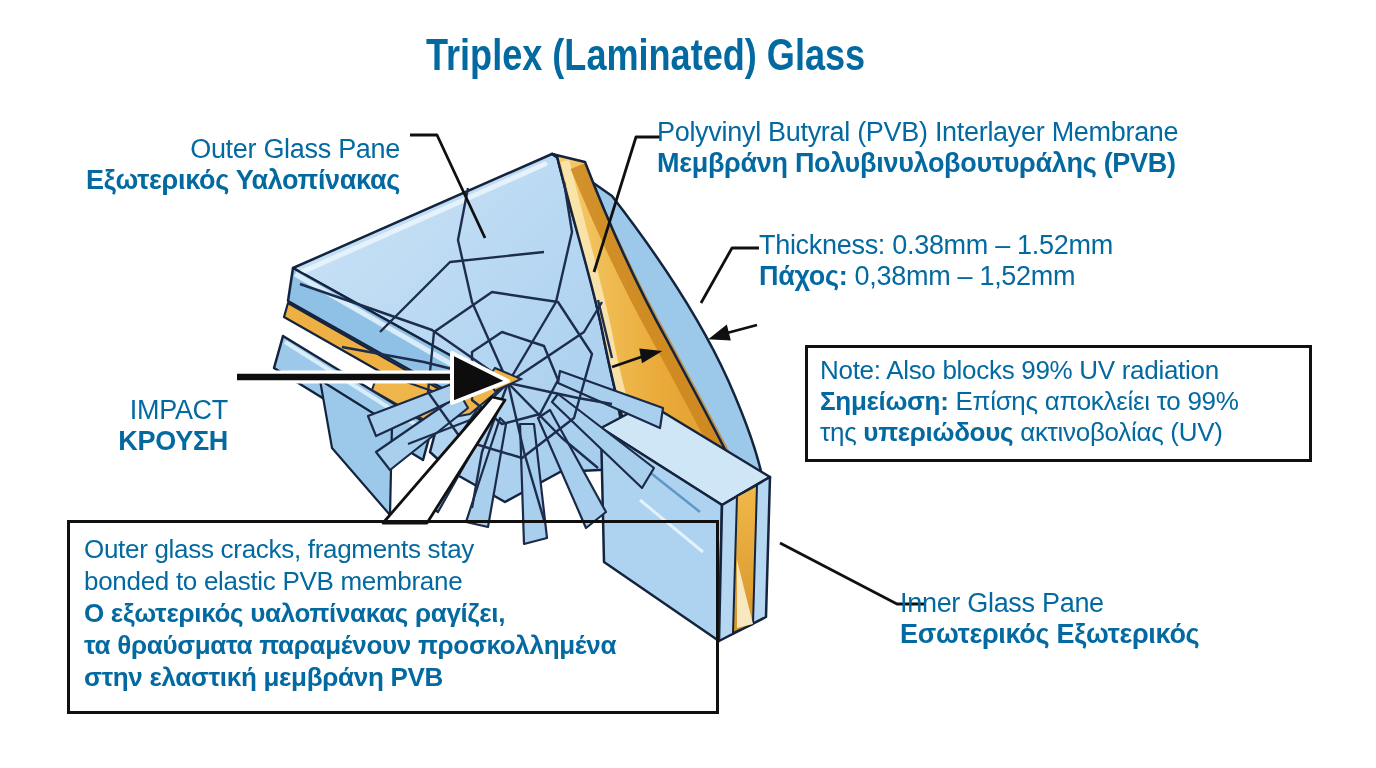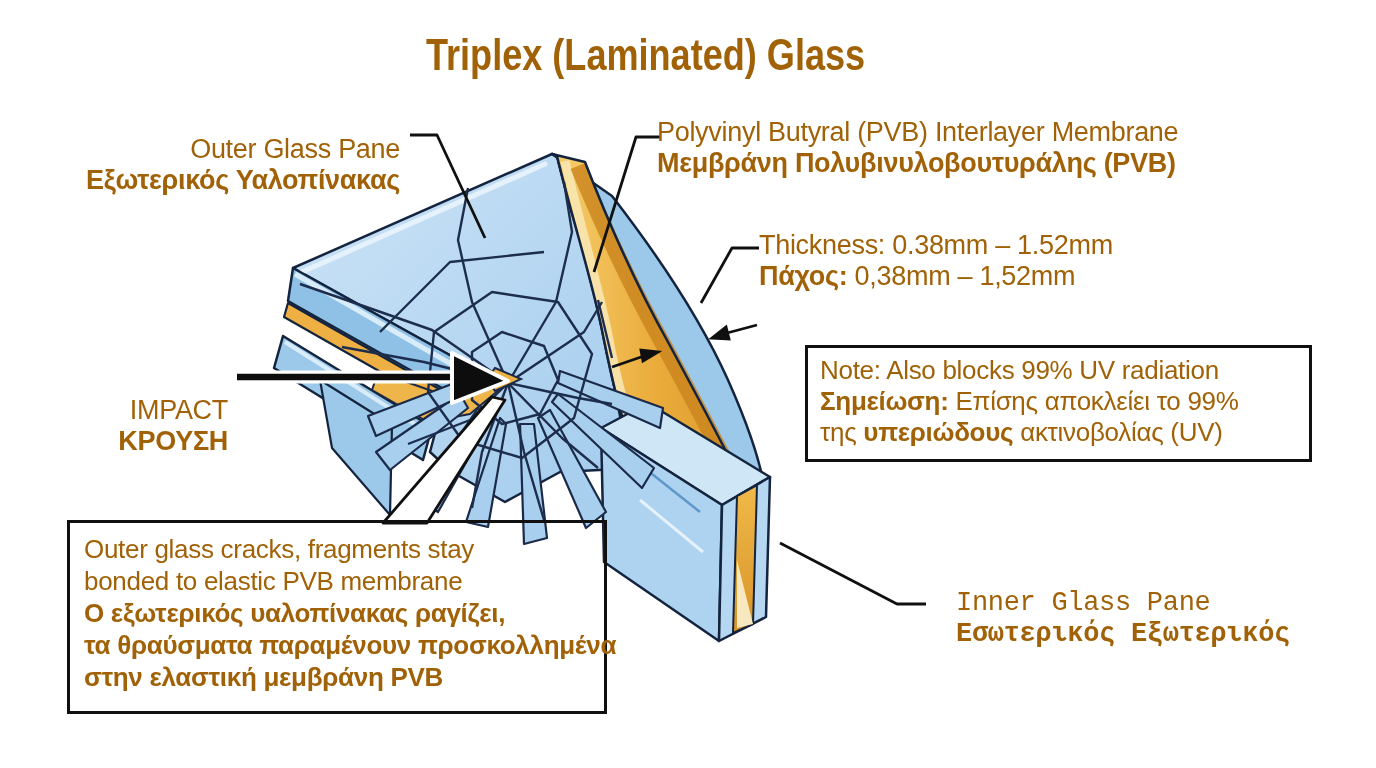--- a/index.html
+++ b/index.html
@@ -1,26 +1,26 @@
 <!DOCTYPE html>
 <html><head>
 <meta charset="utf-8">
 <style>
   html,body{margin:0;padding:0;background:#fff;}
   .stage{position:relative;width:1376px;height:768px;background:#ffffff;overflow:hidden;
-         font-family:"Liberation Sans",sans-serif;color:#a16207;}
+         font-family:"Liberation Sans",sans-serif;color:#0369a1;}
   svg.art{position:absolute;left:0;top:0;width:1376px;height:768px;}
   .title{position:absolute;left:426px;top:30px;font-size:44px;font-weight:700;
          white-space:nowrap;transform:scaleX(0.82);transform-origin:left top;letter-spacing:0px;}
   .lab{position:absolute;font-size:27px;line-height:31px;white-space:nowrap;letter-spacing:-0.3px;}
   .lab .b{font-weight:700;}
   .right{text-align:right;}
   .notebox{position:absolute;left:805px;top:325px;width:507px;height:117px;border:3px solid #101010;
            box-sizing:border-box;padding:7px 12px;font-size:26px;line-height:31px;white-space:nowrap;letter-spacing:-0.3px;margin-top:20px;}
-  .crackbox{position:absolute;left:67px;top:520px;width:540px;height:194px;border:3px solid #101010;
+  .crackbox{position:absolute;left:67px;top:520px;width:652px;height:194px;border:3px solid #101010;
            box-sizing:border-box;padding:10px 14px;font-size:26px;line-height:32px;white-space:nowrap;letter-spacing:-0.3px;}
   .b{font-weight:700;}
 </style>
 </head>
 <body>
 
 <div class="stage">
 
   <svg class="art" viewBox="0 0 1376 768" aria-hidden="true">
     <defs>
@@ -155,18 +155,18 @@
   </div>
 
   <div class="crackbox">
     <div>Outer glass cracks, fragments stay</div>
     <div>bonded to elastic PVB membrane</div>
     <div class="b">Ο εξωτερικός υαλοπίνακας ραγίζει,</div>
     <div class="b">τα θραύσματα παραμένουν προσκολλημένα</div>
     <div class="b">στην ελαστική μεμβράνη PVB</div>
   </div>
 
-  <div class="lab" style="left:956px;top:588px;font-family:Liberation Mono, monospace;">
+  <div class="lab" style="left:900px;top:588px;">
     <div>Inner Glass Pane</div>
     <div class="b">Εσωτερικός Εξωτερικός</div>
   </div>
 
 </div>
 
 </body></html>

